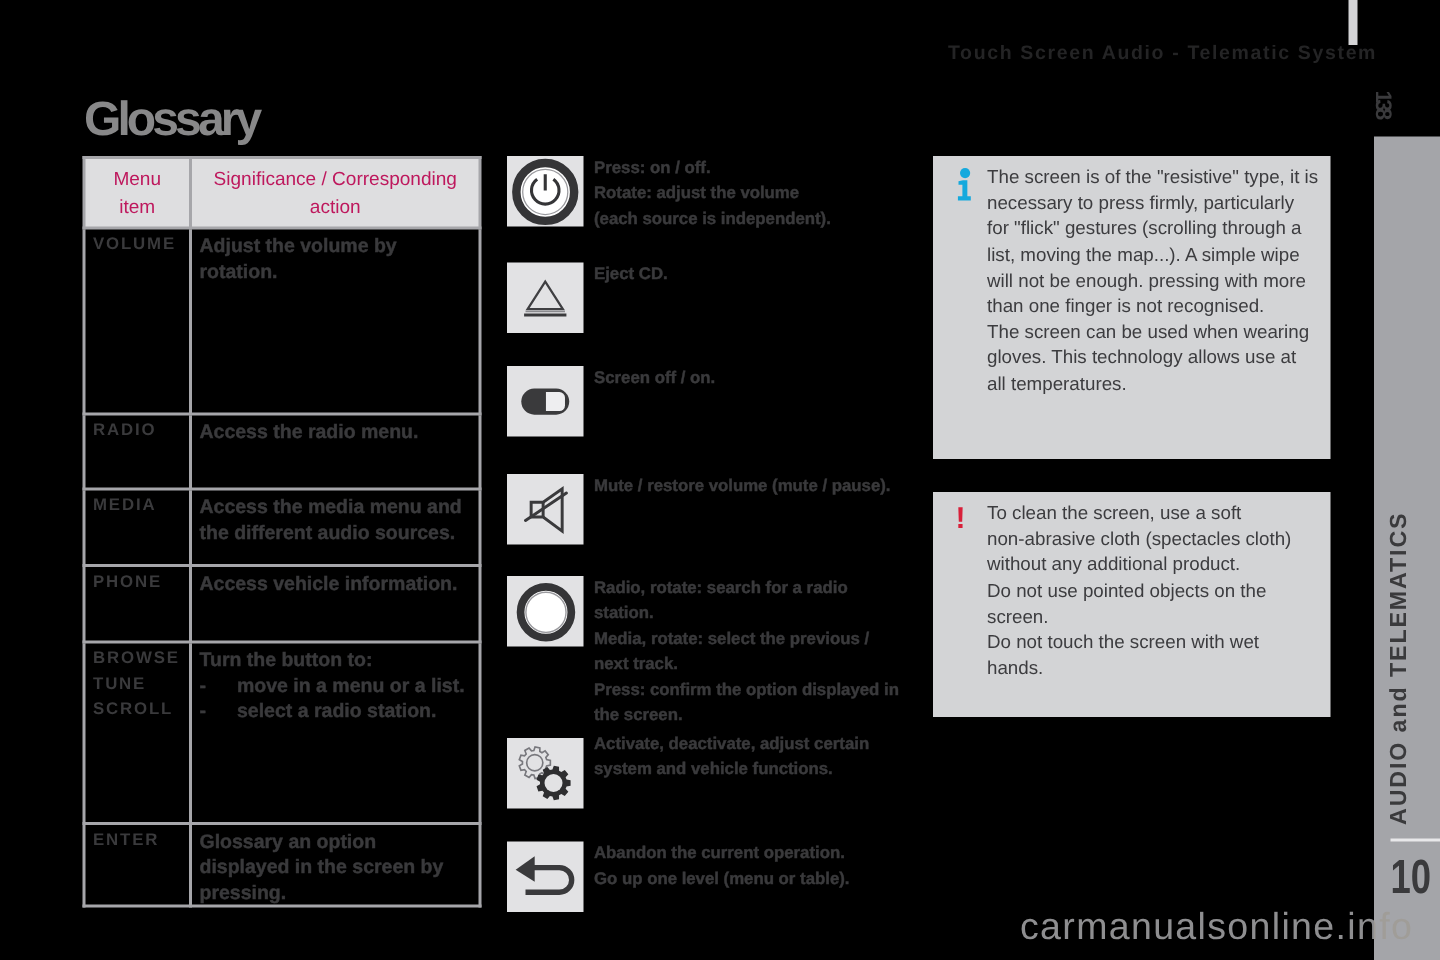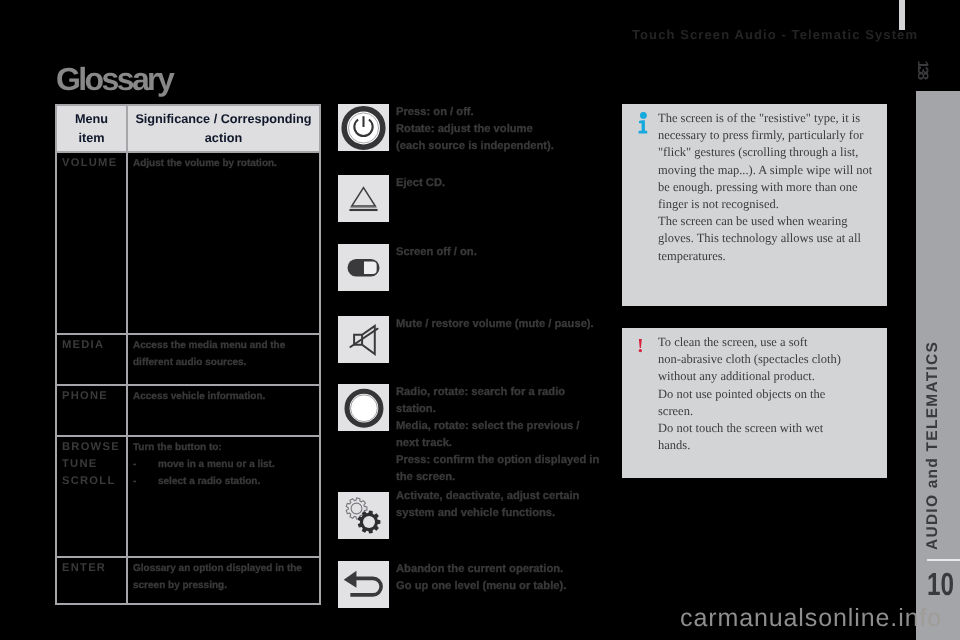--- a/index.html
+++ b/index.html
@@ -14,40 +14,40 @@
              color:#242425;letter-spacing:1.1px;white-space:nowrap;}
 
   
   .title{position:absolute;left:56px;top:61px;font-size:32px;font-weight:bold;
          color:#888889;letter-spacing:-2.6px;}
 
   
   .tbl{position:absolute;left:55px;top:104px;width:266px;height:501px;}
   .tbl table{border-collapse:collapse;width:100%;height:100%;table-layout:fixed;}
   .tbl td{border:2px solid #a6a6aa;vertical-align:top;padding:2px 5px 0 5px;box-sizing:content-box;}
-  .tbl .hd{background:#dedee0;text-align:center;font-size:12.7px;font-weight:bold;
-           color:#0f172a;vertical-align:middle;padding:3px 2px;line-height:1.48;}
+  .tbl .hd{background:#dedee0;text-align:center;font-size:12.7px;font-weight:normal;
+           color:#be185d;vertical-align:middle;padding:3px 2px;line-height:1.48;}
   .tbl .hd.c1w > span{display:block;padding:0 9px;}
   .tbl .c1w{width:65px;}
   .tbl .c1{font-size:11.2px;font-weight:bold;color:#3a3a3c;line-height:17px;letter-spacing:1.25px;}
-  .tbl .c2{font-size:10px;font-weight:bold;color:#3a3a3c;line-height:17px;-webkit-text-stroke:0.3px #3a3a3c;}
+  .tbl .c2{font-size:13px;font-weight:bold;color:#3a3a3c;line-height:17px;-webkit-text-stroke:0.3px #3a3a3c;}
   .tbl .body-row td{background:#000;} .tbl .r50{height:50px;} .tbl .r51{height:51px;margin-left:44px;}
   .tbl .r105{height:121px;} .tbl .r47{height:47px;}
   .tbl .ml{white-space:pre-line;}
   .tbl .bl{position:relative;padding-left:25px;}
   .tbl .bl .dash{position:absolute;left:0;}
 
   
   .icons{position:absolute;left:338px;top:104px;width:270px;}
   .ibox{position:absolute;left:0;width:51px;height:47px;background:#e2e2e4;overflow:hidden;}
   .itxt{position:absolute;left:58px;font-size:11.2px;font-weight:bold;color:#3a3a3c;
         line-height:17px;width:213px;white-space:pre-line;-webkit-text-stroke:0.3px #3a3a3c;}
 
   
-  .note{position:absolute;background:#d3d4d6;font-family:Liberation Serif, serif;}
+  .note{position:absolute;background:#d3d4d6;}
   .note.n1{left:622px;top:104px;width:265px;height:202px;}
   .note.n2{left:622px;top:328px;width:265px;height:150px;}
   .note .ico{position:absolute;left:15px;top:8px;font-weight:bold;font-size:20px;line-height:20px;}
   .note .i-info{color:#29aae1;}
   .note .i-warn{color:#d8203a;}
   .note .body{position:absolute;left:36px;top:6px;width:221px;font-size:12.5px;
               color:#3c3c3f;line-height:17.2px;white-space:pre-line;}
 
   
   .tab{position:absolute;left:916px;top:91px;width:44px;height:549px;background:#a4a5a9;}
@@ -82,20 +82,24 @@
           <tr class="r47">
         <td class="hd c1w">
               <span>Menu item</span>
             </td>
         <td class="hd">Significance / Corresponding action</td>
       </tr>
       <tr class="body-row r49">
         <td class="c1">VOLUME</td>
         <td class="c2">Adjust the volume by rotation.</td>
       </tr>
+      <tr class="body-row r50">
+        <td class="c1">RADIO</td>
+        <td class="c2">Access the radio menu.</td>
+      </tr>
       <tr class="body-row r51">
         <td class="c1">MEDIA</td>
         <td class="c2">Access the media menu and the different audio sources.</td>
       </tr>
       <tr class="body-row r51">
         <td class="c1">PHONE</td>
         <td class="c2">Access vehicle information.</td>
       </tr>
       <tr class="body-row r105 tall">
         <td class="c1 ml">BROWSE

